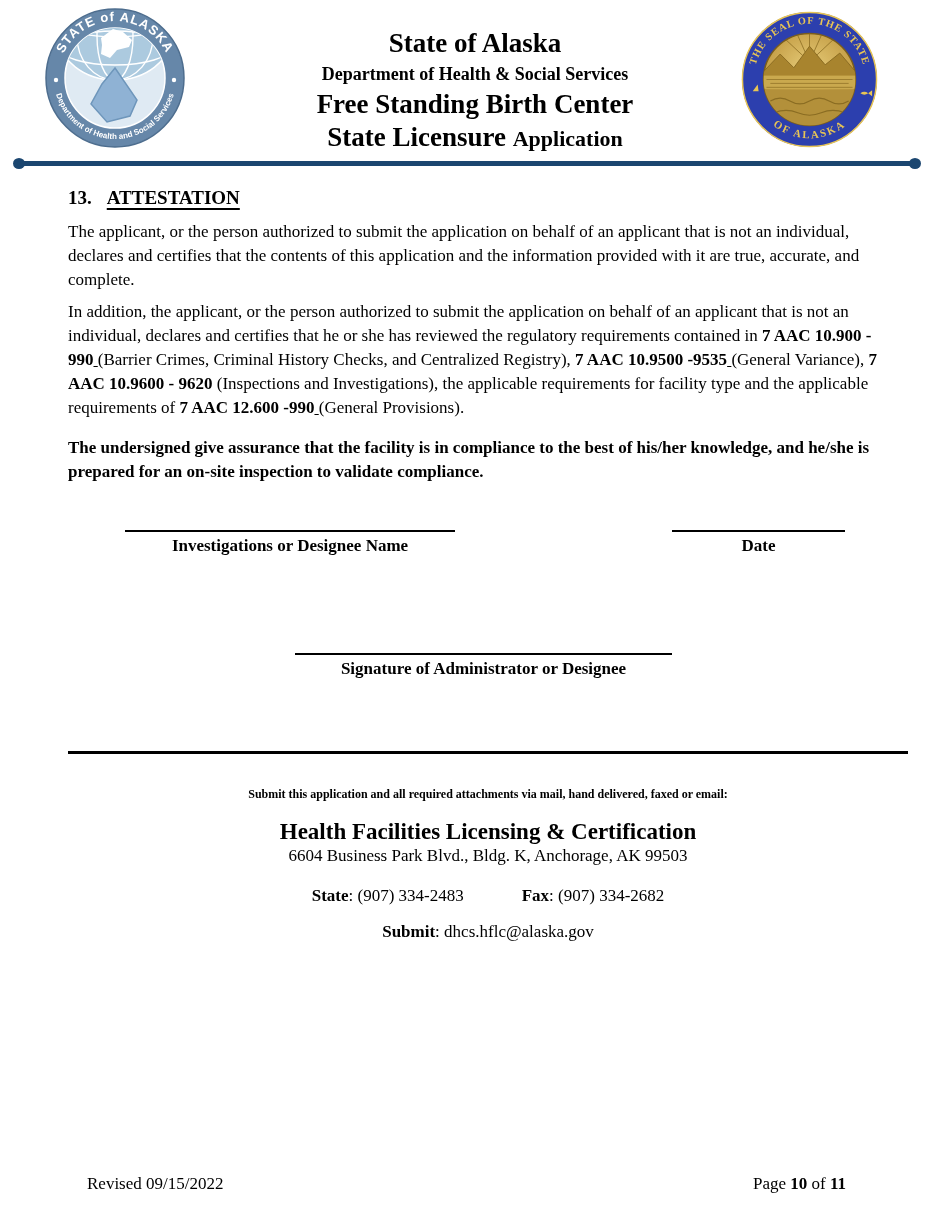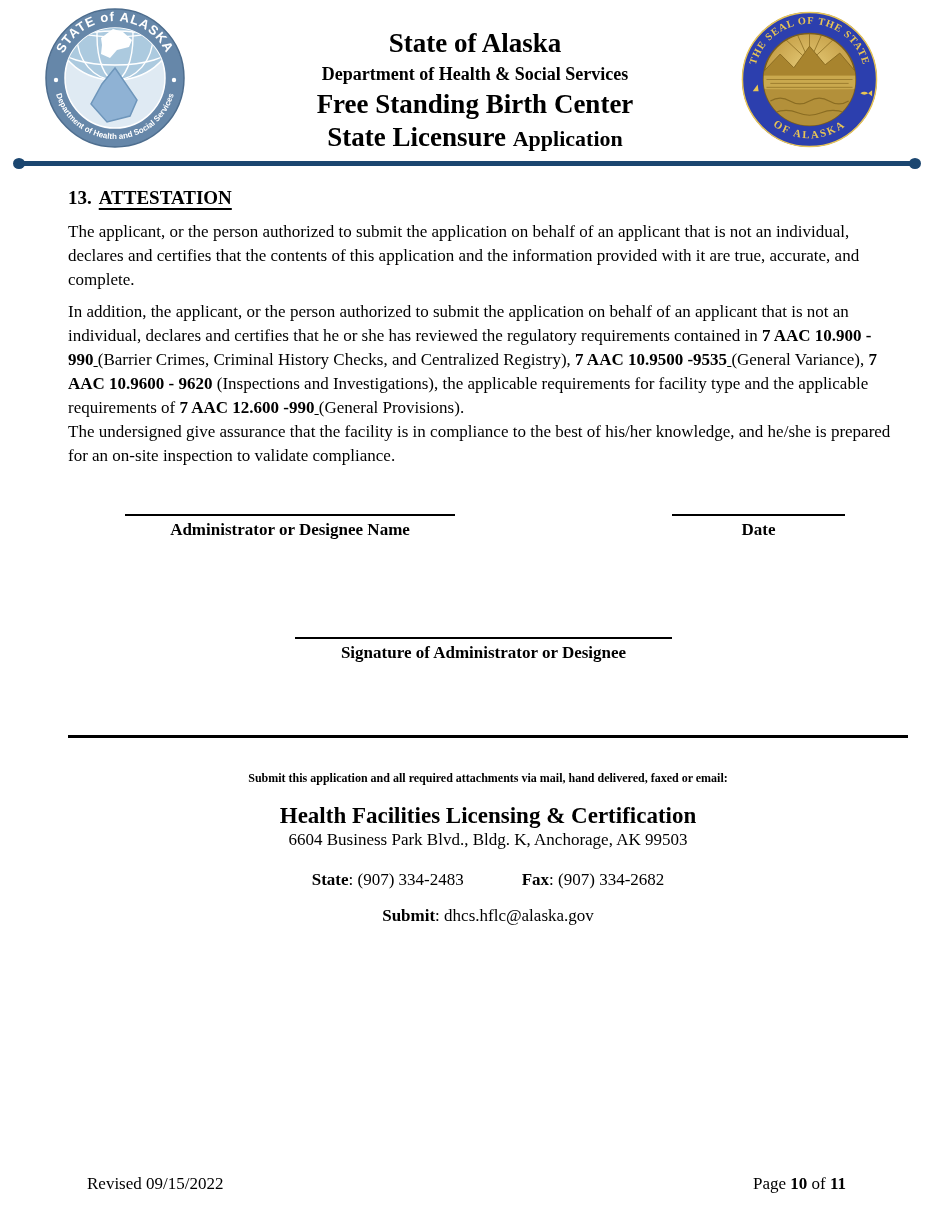--- a/index.html
+++ b/index.html
@@ -19,25 +19,25 @@
   .divider{position:absolute;top:158px;left:13px;width:908px;height:11px;}
   .divider-line{position:absolute;left:4px;right:4px;top:3px;height:5px;background:var(--c-divider,#1b4670);border-radius:3px;}
   .divider-dot{position:absolute;top:0;width:12px;height:11px;border-radius:50%;background:var(--c-divider,#1b4670);}
   .divider-dot.left{left:0;}
   .divider-dot.right{right:0;}
 
   
   .content{padding:16px 42px 0 68px;font-size:17px;line-height:24px;}
   .section-heading{margin:0;font-size:19px;line-height:24px;font-weight:bold;}
   .section-heading .num{margin-right:7px;}
-  .section-heading .underlined{text-decoration:underline;text-decoration-thickness:2px;text-underline-offset:4px;}
+  .section-heading .underlined{text-decoration:underline;text-decoration-thickness:2px;text-underline-offset:4px;margin-left:8px;}
   p{margin:0;}
   .para1{margin-top:10px;}
   .para2{margin-top:8px;}
-  .para3{margin-top:0;font-weight:normal;}
+  .para3{margin-top:16px;font-weight:bold;}
   .seg-b{font-weight:bold;}
   .seg-u{text-decoration:underline;}
   .bold{font-weight:bold;}
   .center{text-align:center;}
 
   
   .sig-row1{display:flex;margin-top:44px;}
   .name-col{width:330px;margin-left:57px;}
   .date-col{width:173px;margin-left:217px;}
   .sig-line{border-bottom:2px solid #000;height:2px;}
@@ -165,21 +165,21 @@
 
     <p class="para1">The applicant, or the person authorized to submit the application on behalf of an applicant that is not an individual, declares and certifies that the contents of this application and the information provided with it are true, accurate, and complete.</p>
 
     <p class="para2"><span>In addition, the applicant, or the person authorized to submit the application on behalf of an applicant that is not an individual, declares and certifies that he or she has reviewed the regulatory requirements contained in </span><span class="seg-b">7 AAC 10.900 - 990</span><span class="seg-u">&nbsp;</span><span>(Barrier Crimes, Criminal History Checks, and Centralized Registry), </span><span class="seg-b">7 AAC 10.9500 -9535</span><span class="seg-u">&nbsp;</span><span>(General Variance), </span><span class="seg-b">7 AAC 10.9600 - 9620</span><span> (Inspections and Investigations), the applicable requirements for facility type and the applicable requirements of </span><span class="seg-b">7 AAC 12.600 -990</span><span class="seg-u">&nbsp;</span><span>(General Provisions).</span></p>
 
     <p class="para3">The undersigned give assurance that the facility is in compliance to the best of his/her knowledge, and he/she is prepared for an on-site inspection to validate compliance.</p>
 
     <div class="sig-row1">
       <div class="name-col">
         <div class="sig-line"></div>
-        <div class="sig-label">Administrator or Designee Name</div>
+        <div class="sig-label">Investigations or Designee Name</div>
       </div>
       <div class="date-col">
         <div class="sig-line"></div>
         <div class="sig-label">Date</div>
       </div>
     </div>
 
     <div class="sig2">
       <div class="sig-line"></div>
       <div class="sig-label">Signature of Administrator or Designee</div>

